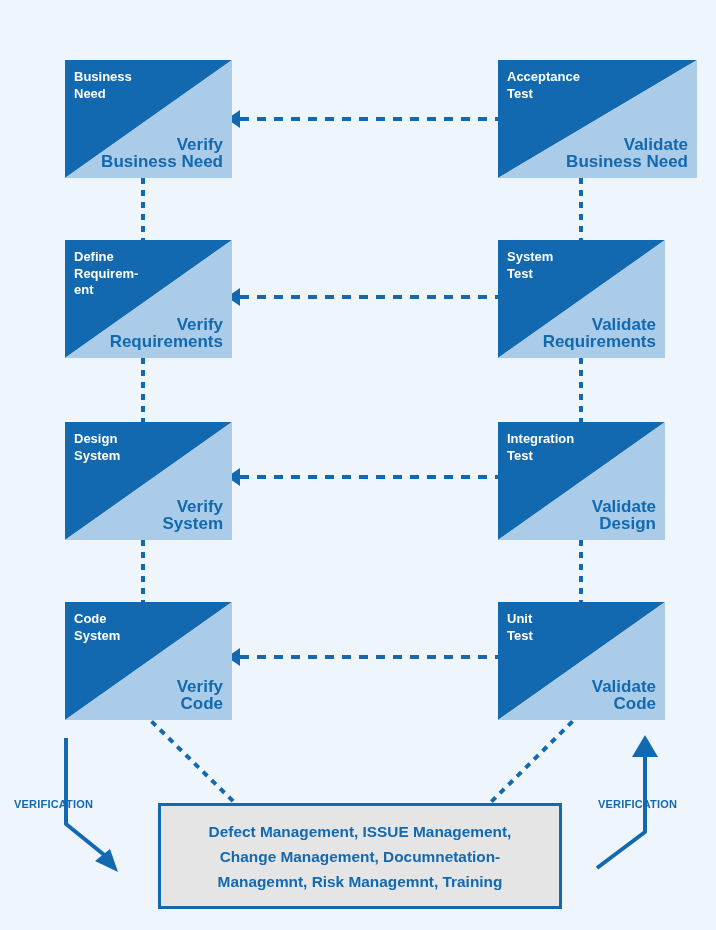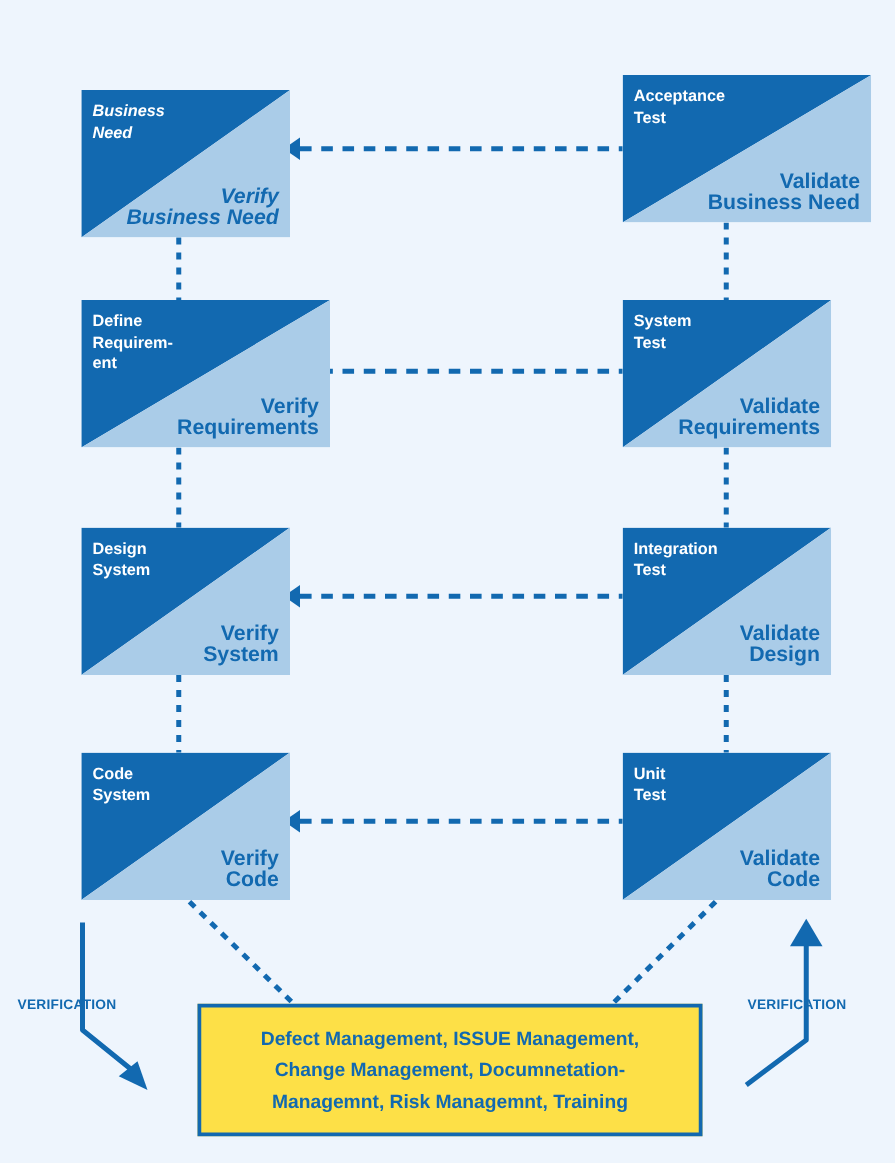--- a/index.html
+++ b/index.html
@@ -63,21 +63,21 @@
     border-top:9px solid transparent;
     border-bottom:9px solid transparent;
     border-right:13px solid #1269b0;
   }
   .diag-svg{position:absolute;left:0;top:0;width:716px;height:930px;pointer-events:none;}
 
   
   .infobox{
     position:absolute;left:158px;top:803px;width:404px;height:106px;
     border:3px solid #1269b0;
-    background:#fde047;
+    background:#e5e5e5;
     box-sizing:border-box;
     display:flex;align-items:center;justify-content:center;
   }
   .infobox .txt{
     color:#1269b0;font-size:15.4px;font-weight:bold;line-height:25px;
     text-align:center;white-space:pre-line;
     padding:0 6px;
   }
 
   
@@ -121,39 +121,39 @@
 
     <line x1="581" y1="713" x2="487" y2="806" stroke="#1269b0" stroke-width="4" stroke-dasharray="6 6" stroke-linecap="butt"></line>
 
     <polyline points="66,738 66,824 108,858" fill="none" stroke="#1269b0" stroke-width="4" stroke-linejoin="round" stroke-linecap="butt"></polyline>
     <polygon points="118,872 95,861 110,849" fill="#1269b0"></polygon>
 
     <polyline points="597,868 645,832 645,752" fill="none" stroke="#1269b0" stroke-width="4" stroke-linejoin="round" stroke-linecap="butt"></polyline>
     <polygon points="645,735 632,757 658,757" fill="#1269b0"></polygon>
   </svg>
 
-  <div class="node" style="left:65px;top:72px;font-style:italic;">
+  <div class="node" style="left:65px;top:60px;">
     <div class="tri-dark"></div>
     <div class="tri-light"></div>
     <div class="lbl-top">Business
 Need</div>
     <div class="lbl-bot">Verify
 Business Need</div>
   </div>
 
   <div class="node" style="left:498px;top:60px;padding-left:32px;">
     <div class="tri-dark"></div>
     <div class="tri-light"></div>
     <div class="lbl-top">Acceptance
 Test</div>
     <div class="lbl-bot">Validate
 Business Need</div>
   </div>
 
-  <div class="node" style="left:65px;top:240px;padding-left:32px;">
+  <div class="node" style="left:65px;top:240px;">
     <div class="tri-dark"></div>
     <div class="tri-light"></div>
     <div class="lbl-top">Define
 Requirem-
 ent</div>
     <div class="lbl-bot">Verify
 Requirements</div>
   </div>
 
   <div class="node" style="left:498px;top:240px;">

